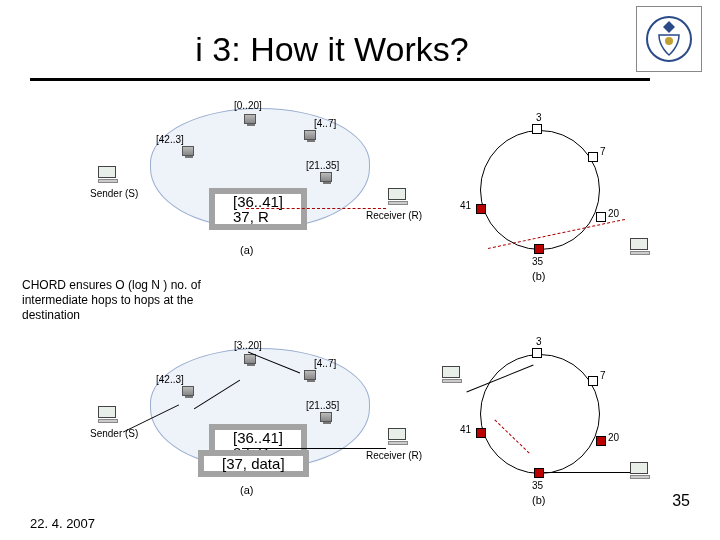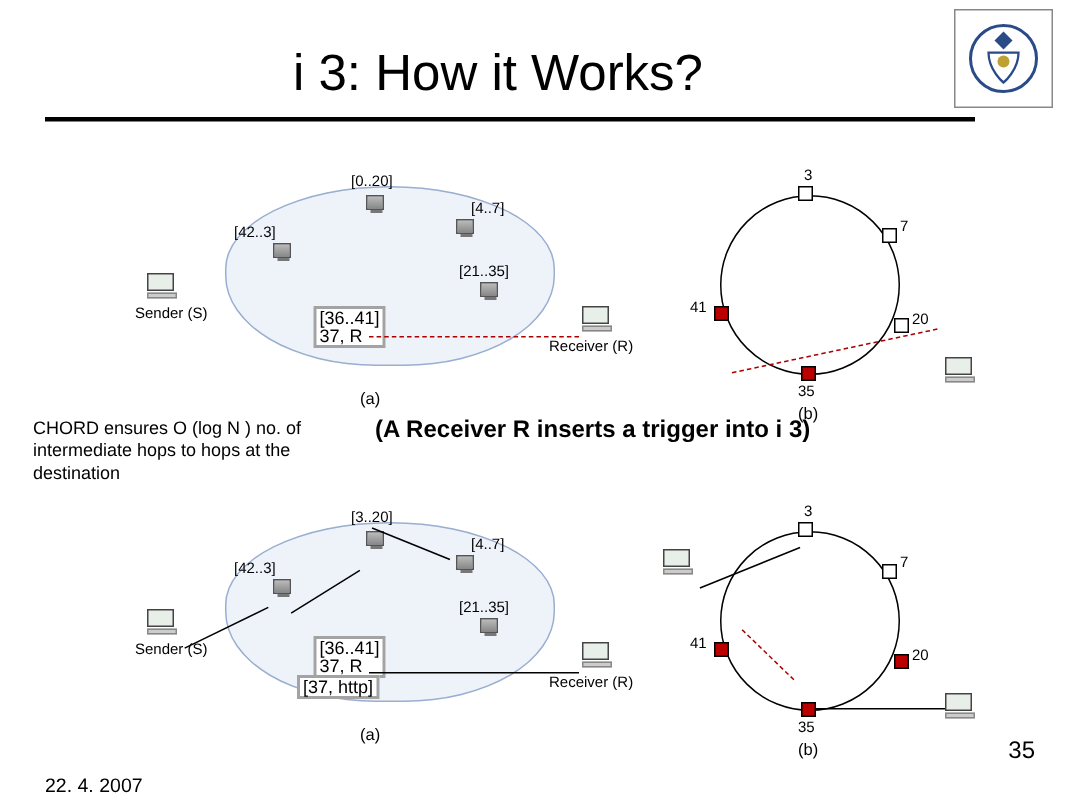--- a/index.html
+++ b/index.html
@@ -6,21 +6,21 @@
   html, body { width: 720px; height: 540px; background: #fff; font-family: Arial, Helvetica, sans-serif; color: #000; }
   .slide { position: relative; width: 720px; height: 540px; }
 
   .logo { position: absolute; top: 6px; right: 18px; width: 66px; height: 66px; border: 1px solid #888; display: flex; align-items: center; justify-content: center; }
   .logo svg { width: 48px; height: 48px; }
 
   .title { position: absolute; top: 30px; left: 0; width: 664px; text-align: center; font-size: 34px; font-family: "Arial Black", Arial, sans-serif; }
   .title-rule { position: absolute; top: 78px; left: 30px; width: 620px; height: 3px; background: #000; }
 
   .fig { position: absolute; }
-  .figA { top: 112px; left: 90px; width: 320px; height: 170px; }
+  .figA { top: 96px; left: 90px; width: 320px; height: 170px; }
   .figB { top: 112px; left: 440px; width: 220px; height: 170px; }
   .figC { top: 336px; left: 90px; width: 320px; height: 170px; }
   .figD { top: 336px; left: 440px; width: 220px; height: 170px; }
 
   .cloud { position: absolute; border: 1px solid #9aaed0; background: #eef3fa; border-radius: 60% 60% 55% 55% / 55% 55% 60% 60%; }
 
   .node { position: absolute; width: 12px; height: 10px; background: linear-gradient(#bbb,#888); border: 1px solid #555; }
   .node::after { content:""; position:absolute; left:2px; top:9px; width:8px; height:2px; background:#777; }
 
   .pc { position: absolute; width: 22px; height: 18px; }
@@ -38,21 +38,21 @@
   .arrow-red { position: absolute; height: 0; border-top: 1px dashed #a00; }
   .arrow-blk { position: absolute; height: 0; border-top: 1px solid #000; }
 
   .caption-left { position: absolute; top: 278px; left: 22px; width: 180px; font-size: 12px; line-height: 1.25; }
   .caption-mid { position: absolute; top: 278px; left: 250px; width: 400px; font-size: 16px; font-weight: bold; }
   .caption-send { position: absolute; top: 484px; left: 180px; width: 380px; font-size: 15px; font-weight: bold; line-height: 1.2; }
   .pagenum { position: absolute; top: 492px; right: 30px; font-size: 16px; }
   .date { position: absolute; top: 516px; left: 30px; font-size: 13px; }
   .url { position: absolute; top: 516px; left: 440px; font-size: 13px; }
 
-  .trigbox { position: absolute; border: 2px solid #a3a3a3; background: #fff; font-size: 12px; padding: 0 2px; line-height: 1.0; }
+  .trigbox { position: absolute; border: 6px solid #a3a3a3; background: #fff; font-size: 15px; padding: 0 18px; line-height: 1.0; }
   .figcap { position: absolute; font-size: 11px; }
 </style>
 </head>
 <body>
 
 <div class="slide">
 
   <div class="logo">
     <svg viewBox="0 0 48 48">
       <circle cx="24" cy="24" r="22" fill="none" stroke="#2a4a88" stroke-width="2"></circle>
@@ -123,21 +123,21 @@
     <div class="node" style="left:92px; top:50px;"></div>
     <div class="lbl idlbl" style="left:66px; top:38px;"><span>[42..3]</span></div>
     <div class="node" style="left:230px; top:76px;"></div>
     <div class="lbl idlbl" style="left:216px; top:64px;"><span>[21..35]</span></div>
     <div class="node" style="left:140px; top:108px;"></div>
     <div class="trigbox" style="left:119px; top:88px;">
       <div>[36..41]</div>
       <div>37, R</div>
     </div>
     <div class="trigbox" style="left:108px; top:114px;">
-      <div>[37, http]</div>
+      <div>[37, data]</div>
     </div>
     <div class="pc" style="left:8px; top:70px;">
         <div class="mon"></div>
         <div class="base"></div>
       </div>
     <div class="lbl" style="left:0px; top:92px;">Sender (S)</div>
     <div class="pc" style="left:298px; top:92px;">
         <div class="mon"></div>
         <div class="base"></div>
       </div>
@@ -169,17 +169,16 @@
         <div class="mon"></div>
         <div class="base"></div>
       </div>
     <div class="arrow-blk" style="left:24px; top:42px; width:72px; transform:rotate(-22deg);"></div>
     <div class="arrow-red" style="left:48px; top:100px; width:48px; transform:rotate(44deg);"></div>
     <div class="arrow-blk" style="left:104px; top:136px; width:86px;"></div>
     <div class="figcap" style="left:92px; top:158px;">(b)</div>
   </div>
 
   <div class="caption-left">CHORD ensures O (log N ) no. of intermediate hops to hops at the destination</div>
-  <div class="caption-mid">(A Receiver R inserts a trigger into i 3)</div>
   <div class="pagenum">35</div>
   <div class="date">22. 4. 2007</div>
 
 </div>
 
 </body></html>

